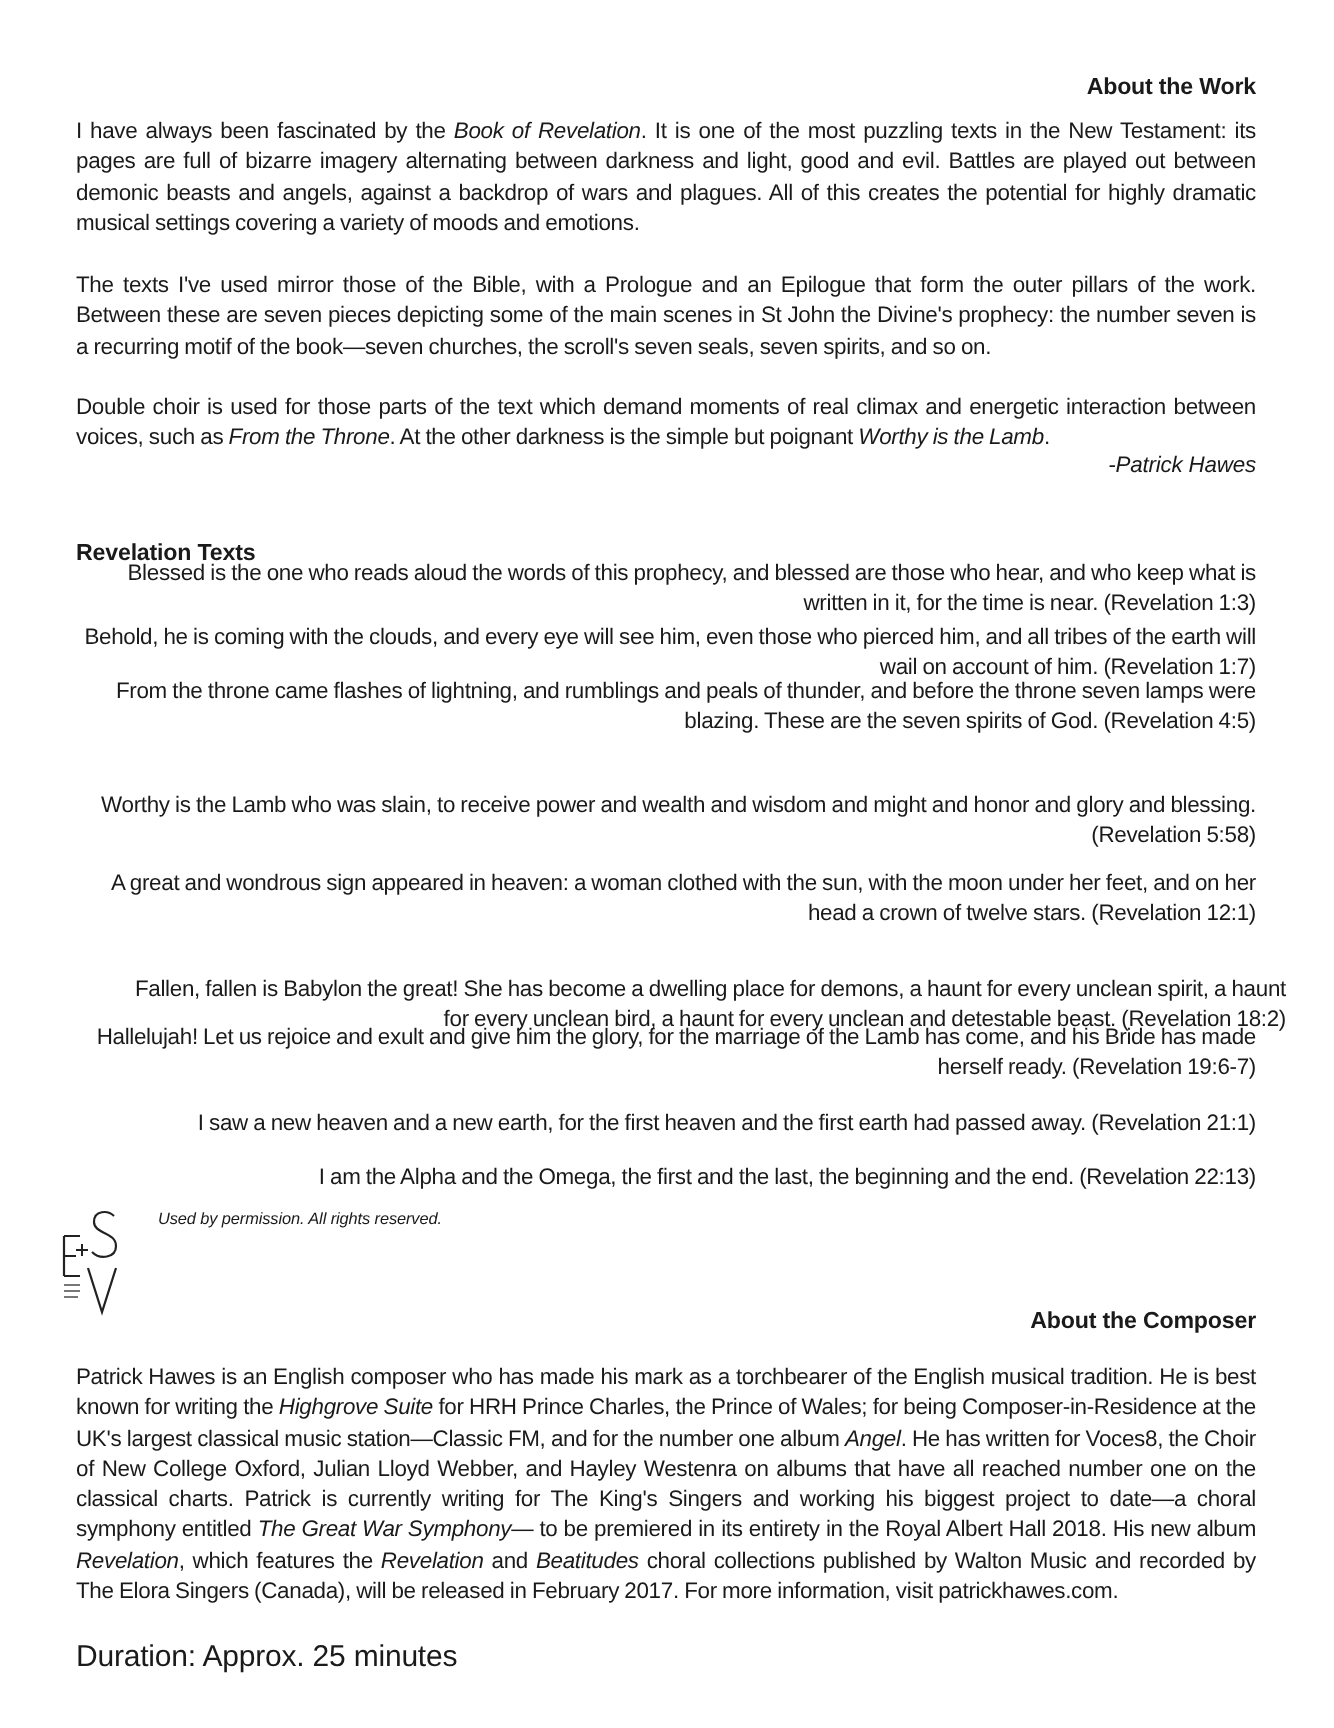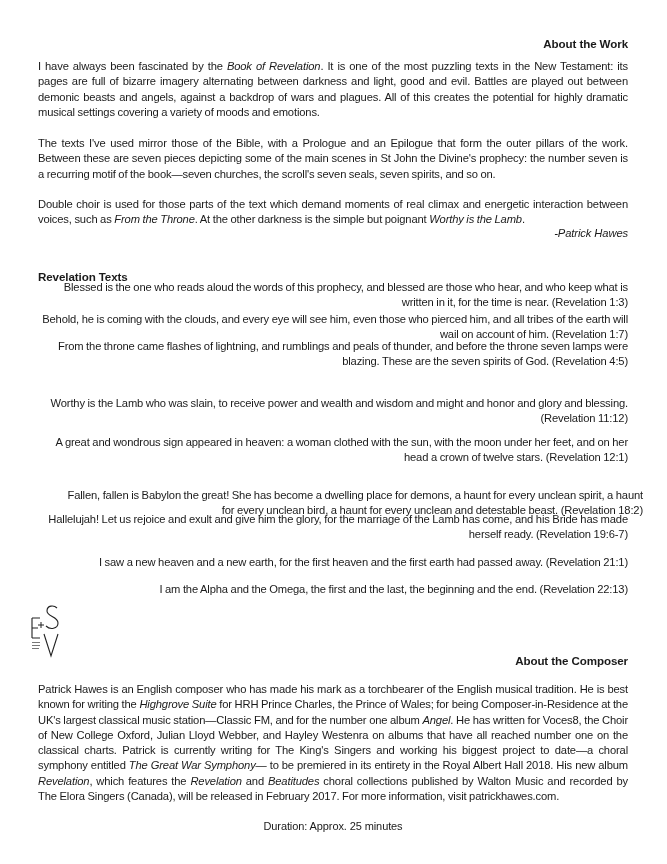--- a/index.html
+++ b/index.html
@@ -76,22 +76,22 @@
       top: 0;
       font-style: italic;
       font-size: 8.2px;
       line-height: 11.5px;
       letter-spacing: -0.05px;
     }
     .duration {
       position: absolute;
       left: 0;
       width: 590px;
-      text-align: center;
-      font-size: 11px;
+      text-align: left;
+      font-size: 15px;
       letter-spacing: -0.1px;
     }
   </style>
 </head>
 <body>
 
 <div class="page">
 
   <div class="section-title-center" style="top:37px;">About the Work</div>
 
@@ -107,21 +107,21 @@
     <span>Double choir is used for those parts of the text which demand moments of real climax and energetic interaction between voices, such as </span><em>From the Throne</em><span>. At the other darkness is the simple but poignant </span><em>Worthy is the Lamb</em><span>.</span>
   </p>
 
   <div class="signature" style="top:227px;text-align:right;">-Patrick Hawes</div>
 
   <div class="section-title-left" style="top:258px;margin-top:12px;">Revelation Texts</div>
 
   <p class="para italic" style="top:280px; margin:0;">Blessed is the one who reads aloud the words of this prophecy, and blessed are those who hear, and who keep what is written in it, for the time is near. (Revelation 1:3)</p>
   <p class="para italic" style="top:312px; margin:0;">Behold, he is coming with the clouds, and every eye will see him, even those who pierced him, and all tribes of the earth will wail on account of him. (Revelation 1:7)</p>
   <p class="para italic" style="top:339px; margin:0;">From the throne came flashes of lightning, and rumblings and peals of thunder, and before the throne seven lamps were blazing. These are the seven spirits of God. (Revelation 4:5)</p>
-  <p class="para italic" style="top:396px; margin:0;">Worthy is the Lamb who was slain, to receive power and wealth and wisdom and might and honor and glory and blessing. (Revelation 11:12)</p>
+  <p class="para italic" style="top:396px; margin:0;">Worthy is the Lamb who was slain, to receive power and wealth and wisdom and might and honor and glory and blessing. (Revelation 5:58)</p>
   <p class="para italic" style="top:435px; margin:0;">A great and wondrous sign appeared in heaven: a woman clothed with the sun, with the moon under her feet, and on her head a crown of twelve stars. (Revelation 12:1)</p>
   <p class="para italic" style="top:473px; margin:15px;">Fallen, fallen is Babylon the great! She has become a dwelling place for demons, a haunt for every unclean spirit, a haunt for every unclean bird, a haunt for every unclean and detestable beast. (Revelation 18:2)</p>
   <p class="para italic" style="top:512px; margin:0;">Hallelujah! Let us rejoice and exult and give him the glory, for the marriage of the Lamb has come, and his Bride has made herself ready. (Revelation 19:6-7)</p>
   <p class="para italic" style="top:555px; margin:0;">I saw a new heaven and a new earth, for the first heaven and the first earth had passed away. (Revelation 21:1)</p>
   <p class="para italic" style="top:582px; margin:0;">I am the Alpha and the Omega, the first and the last, the beginning and the end. (Revelation 22:13)</p>
 
   <div class="esv-block">
     <svg class="esv-logo" viewBox="0 0 36 54" xmlns="http://www.w3.org/2000/svg">
 
       <path d="M2 14 L2 34 M2 14 L10 14 M2 24 L8 24 M2 34 L10 34" stroke="#222" stroke-width="1.1" fill="none"></path>
@@ -130,20 +130,21 @@
 
       <path d="M27 4 C24 1 17 1 17 7 C17 13 28 12 28 19 C28 25 20 26 16 22" stroke="#222" stroke-width="1.1" fill="none"></path>
 
       <path d="M14 30 L21 52 L28 30" stroke="#222" stroke-width="1.1" fill="none"></path>
 
       <rect x="2" y="38" width="8" height="1" fill="#777"></rect>
       <rect x="2" y="41" width="8" height="1" fill="#777"></rect>
       <rect x="2" y="44" width="7" height="1" fill="#777"></rect>
     </svg>
     <div class="esv-notice">
+      <div>Used by permission. All rights reserved.</div>
     </div>
   </div>
 
   <div class="section-title-center" style="top:654px;">About the Composer</div>
 
   <p class="para" style="top:682px; margin:0;">
     <span>Patrick Hawes is an English composer who has made his mark as a torchbearer of the English musical tradition. He is best known for writing the </span><em>Highgrove Suite</em><span> for HRH Prince Charles, the Prince of Wales; for being Composer-in-Residence at the UK's largest classical music station—Classic FM, and for the number one album </span><em>Angel</em><span>. He has written for Voces8, the Choir of New College Oxford, Julian Lloyd Webber, and Hayley Westenra on albums that have all reached number one on the classical charts. Patrick is currently writing for The King's Singers and working his biggest project to date—a choral symphony entitled </span><em>The Great War Symphony</em><span>— to be premiered in its entirety in the Royal Albert Hall 2018. His new album </span><em>Revelation</em><span>, which features the </span><em>Revelation</em><span> and </span><em>Beatitudes</em><span> choral collections published by Walton Music and recorded by The Elora Singers (Canada), will be released in February 2017.  For more information, visit patrickhawes.com.</span>
   </p>
 
   <div class="duration" style="top:820px;">Duration: Approx. 25 minutes</div>

